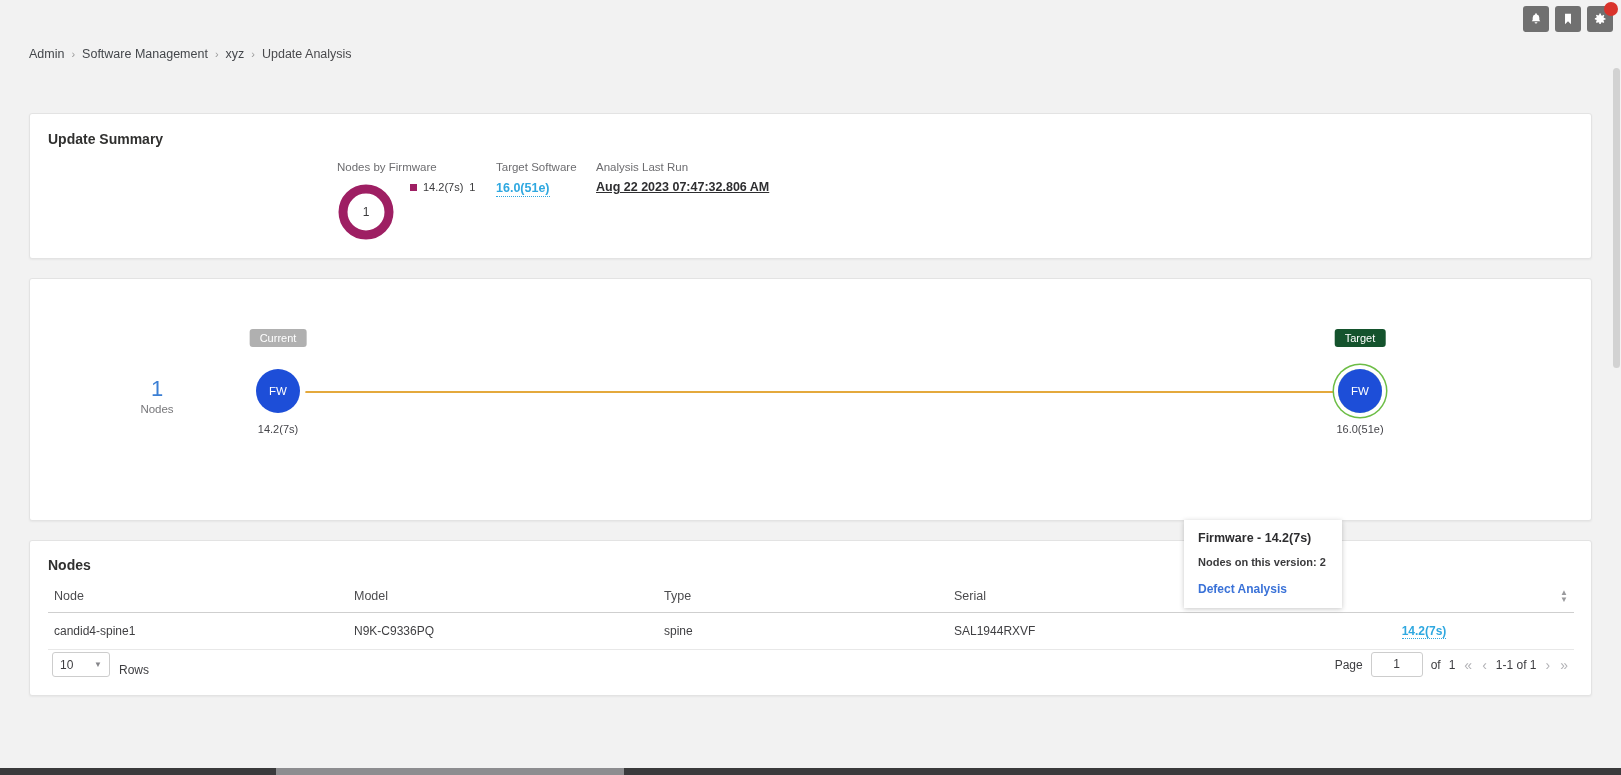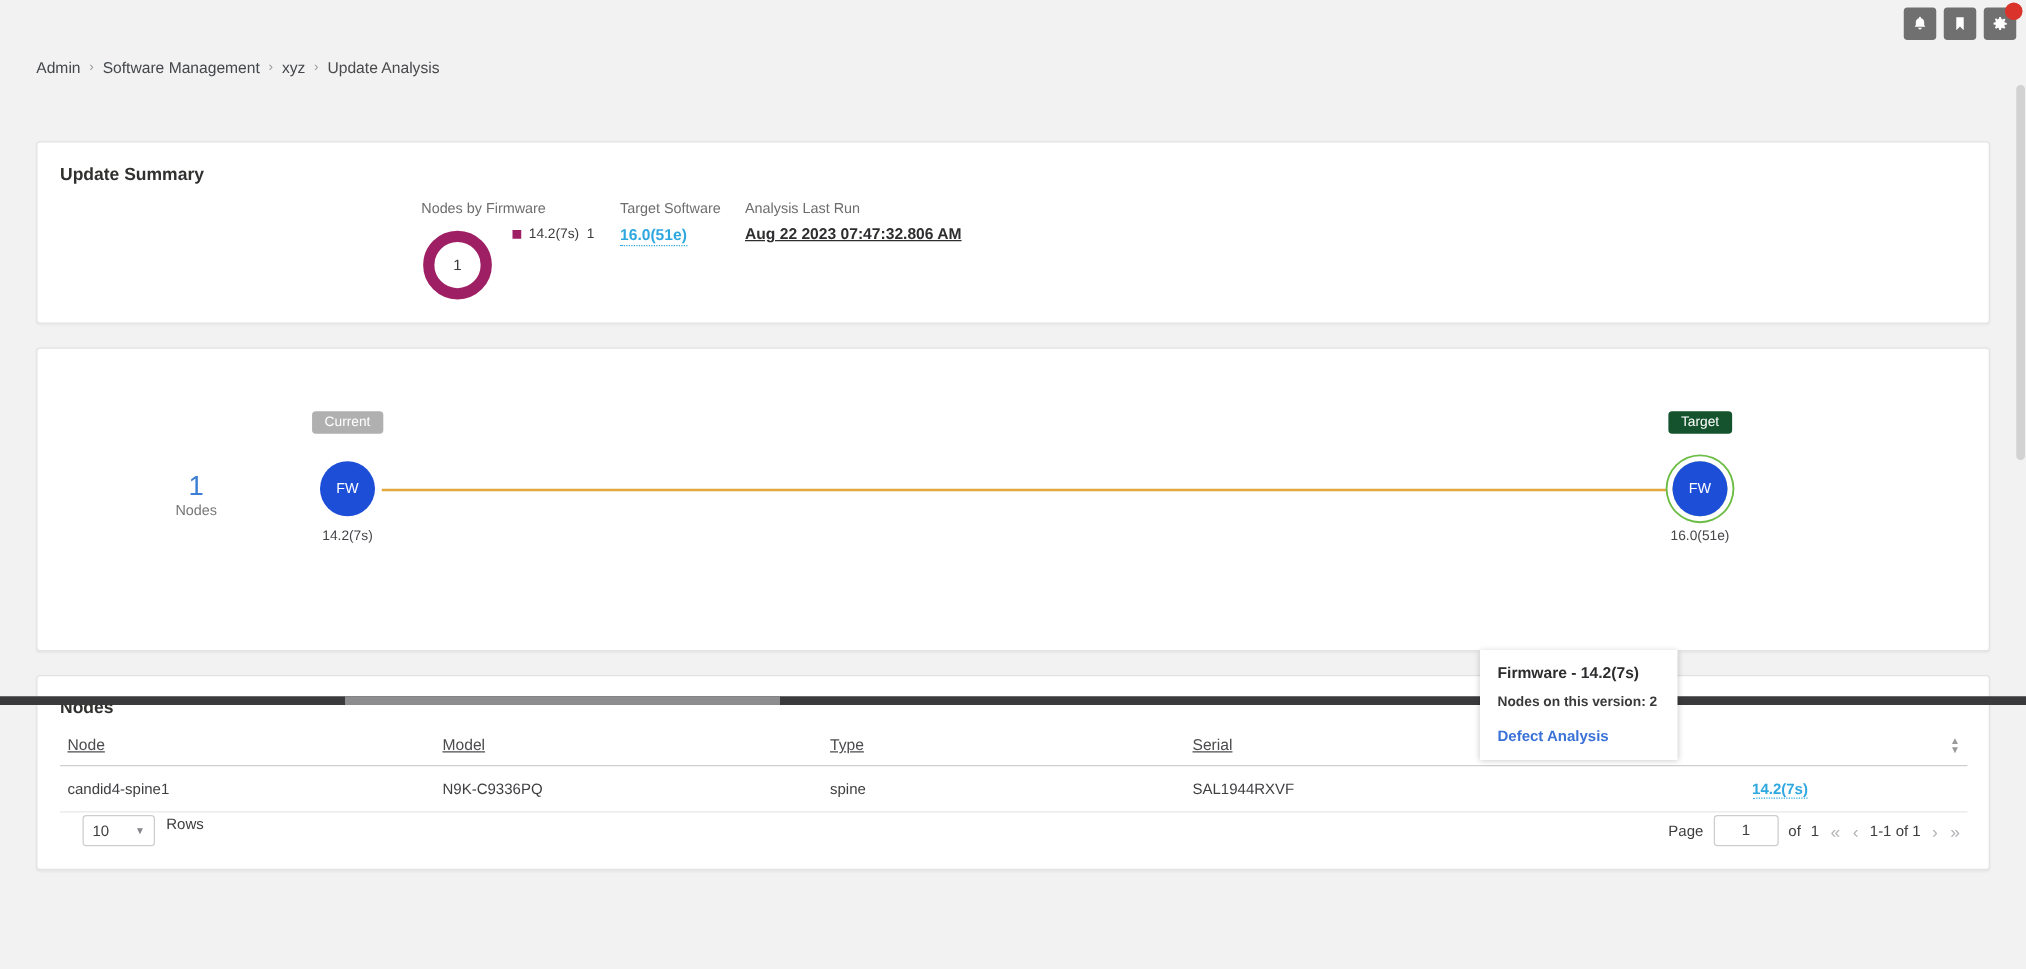--- a/index.html
+++ b/index.html
@@ -5,21 +5,21 @@
   * { box-sizing: border-box; }
   html, body {
     margin: 0; padding: 0;
     width: 1621px; height: 775px;
     background: #f2f2f2;
     font-family: "Liberation Sans", sans-serif;
     overflow: hidden;
   }
   .page {
     position: relative;
-    width: 1621px; height: 564px;
+    width: 1621px; height: 775px;
     background: #f2f2f2;
   }
 
   
   .topicons {
     position: absolute;
     top: 6px; right: 8px;
     display: flex;
     gap: 6px;
     z-index: 40;
@@ -241,21 +241,20 @@
     border-collapse: collapse;
     font-size: 12px;
   }
   table.nodes th {
     text-align: left;
     font-weight: normal;
     color: #4c4c4f;
     font-size: 12.5px;
     padding: 6px 0 9px 6px;
     border-bottom: 1px solid #cfcfcf;
-    text-decoration: underline;
   }
   table.nodes td {
     padding: 11px 0 11px 6px;
     color: #3f3f42;
     border-bottom: 1px solid #e8e8e8;
   }
   th.c-node,  td.c-node  { width: 300px; }
   th.c-model, td.c-model { width: 310px; }
   th.c-type,  td.c-type  { width: 290px; }
   th.c-serial,td.c-serial{ width: 320px; }
@@ -271,23 +270,23 @@
     width: 10px;
     text-align: center;
     color: #9a9a9d;
     font-size: 8px;
     line-height: 7px;
   }
 
   
   .pager-left {
     position: absolute;
-    left: 36px; top: 111px;
-    display: flex;
-    align-items: flex-start;
+    left: 22px; top: 111px;
+    display: flex;
+    align-items: flex-end;
     gap: 9px;
   }
   .select-box {
     width: 58px; height: 25px;
     border: 1px solid #cdcdcd;
     border-radius: 3px;
     background: #fff;
     display: flex;
     align-items: center;
     justify-content: space-between;

